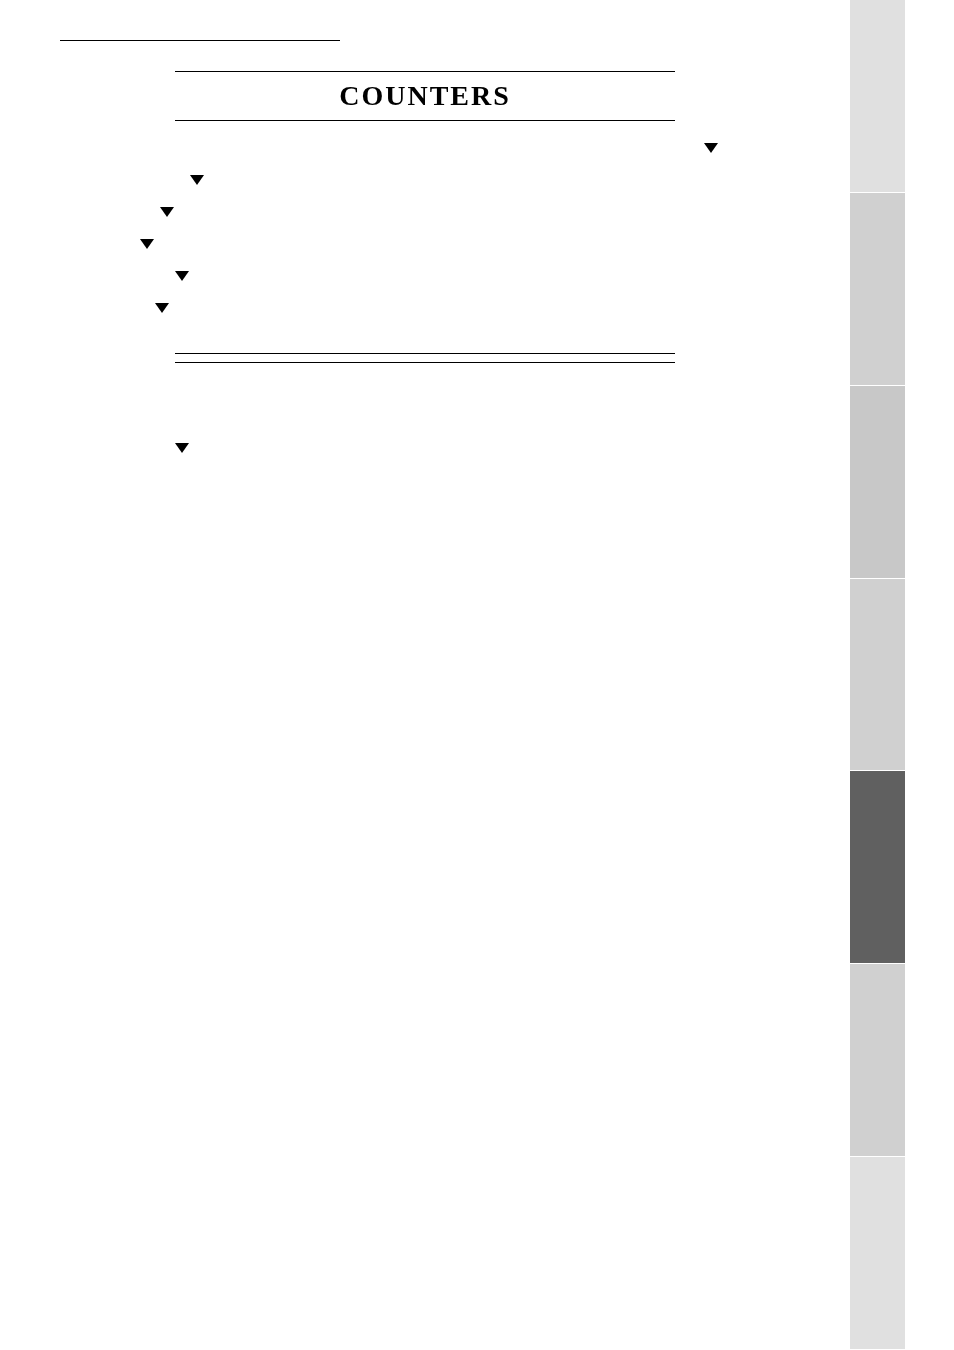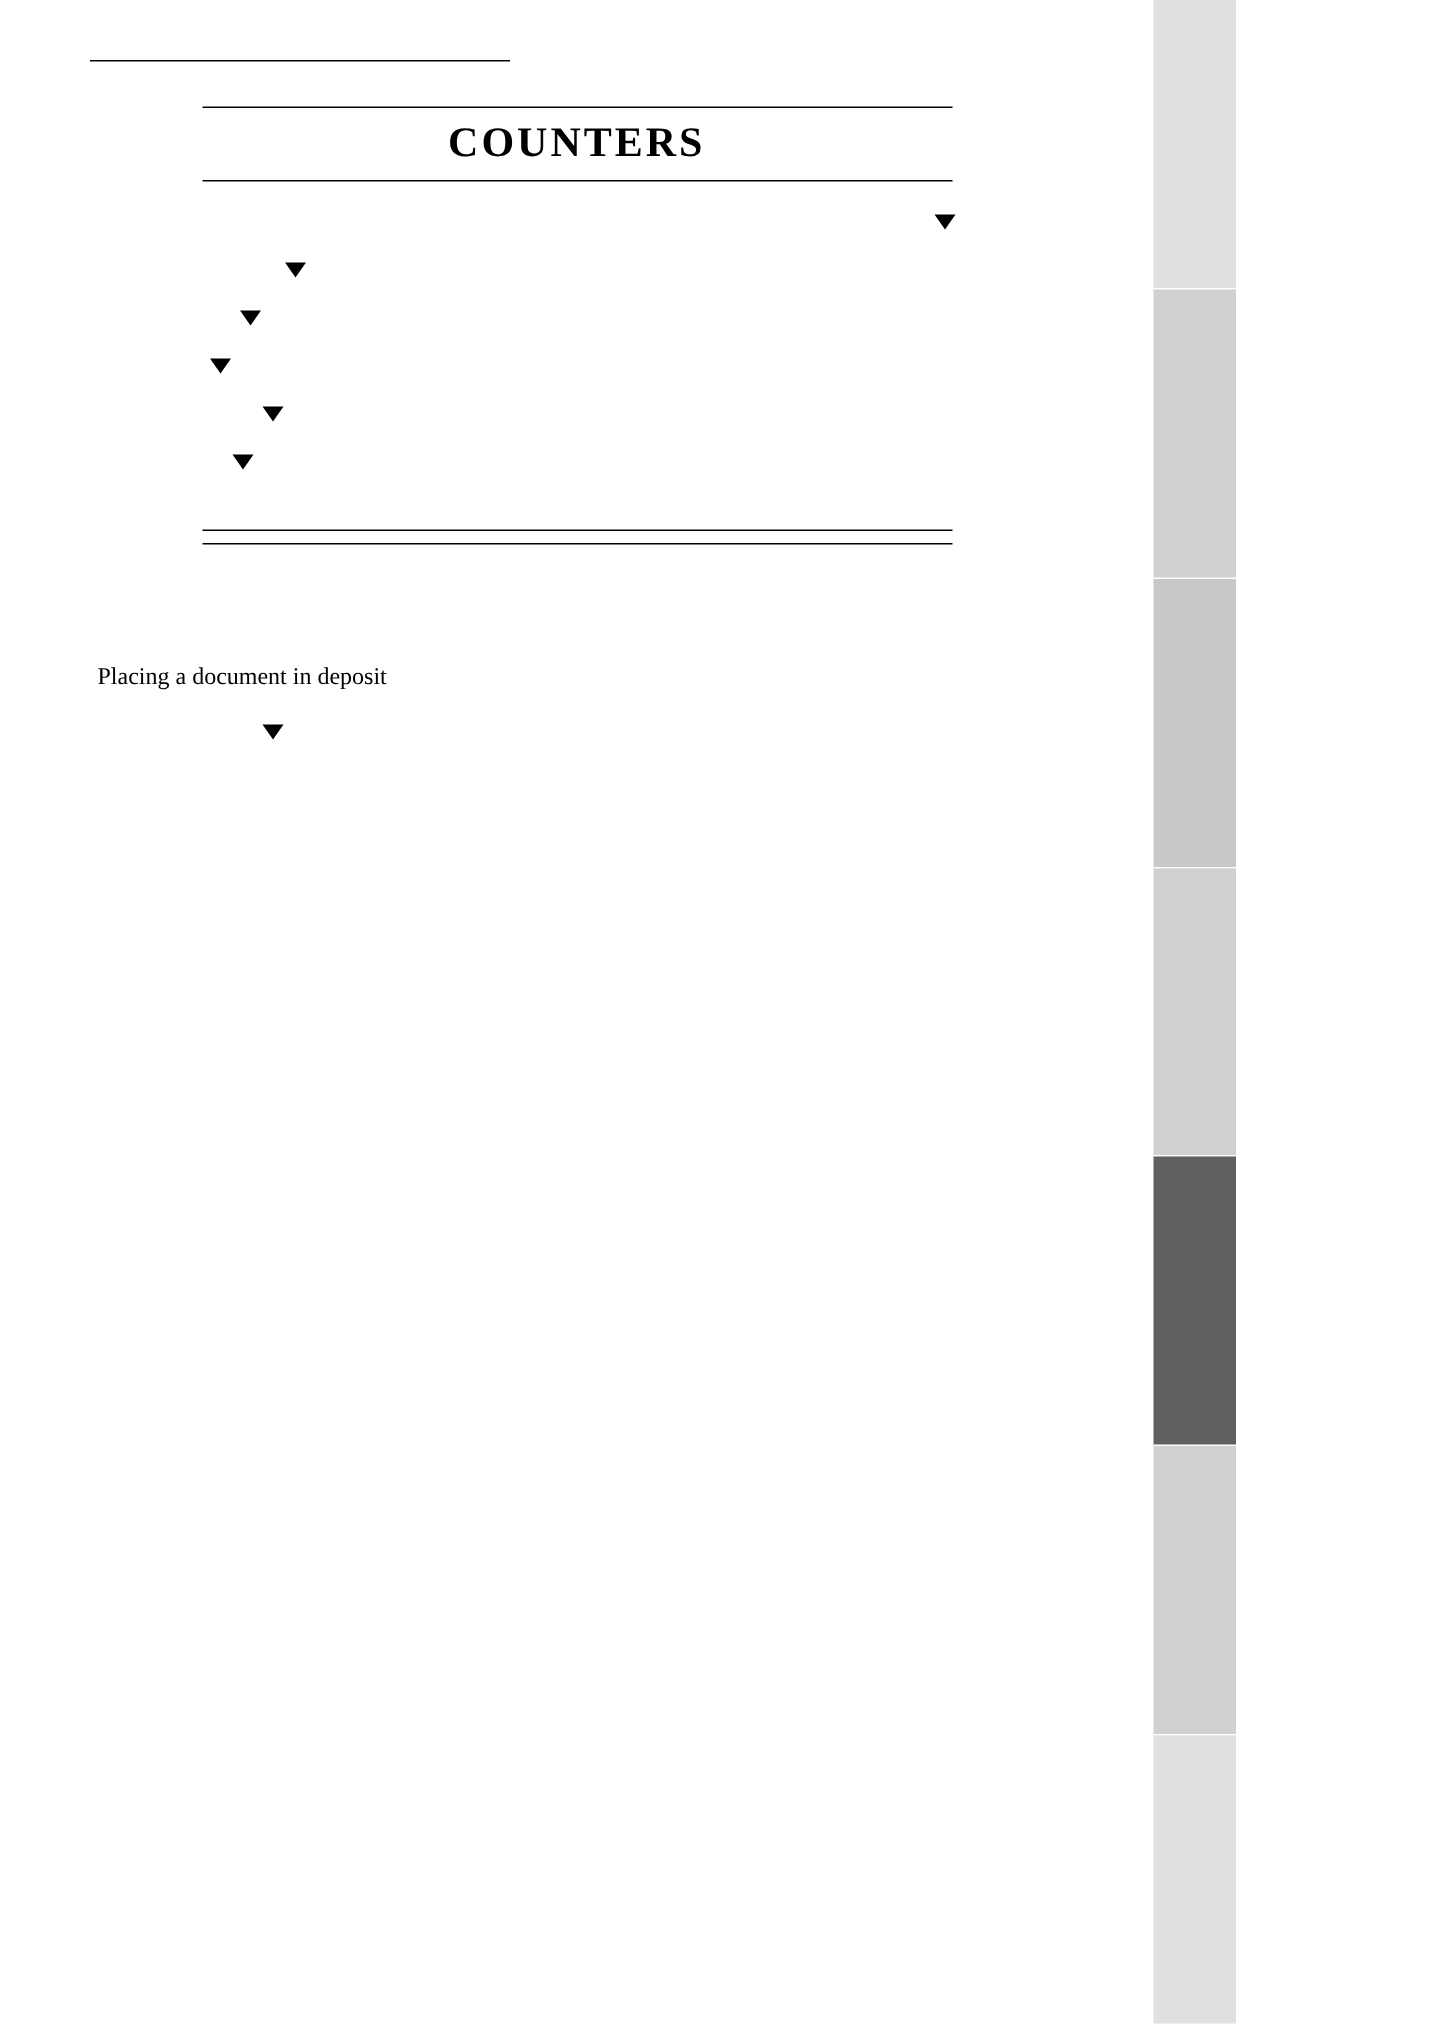--- a/index.html
+++ b/index.html
@@ -11,21 +11,21 @@
     body {
       width: 954px;
       min-height: 1350px;
       background: #ffffff;
       font-family: Georgia, 'Times New Roman', serif;
       position: relative;
     }
 
     .page-container {
       display: flex;
-      width: 824px;
+      width: 905px;
       min-height: 1350px;
     }
 
     .main-content {
       flex: 1;
       padding: 30px 60px 30px 60px;
       position: relative;
     }
 
     .top-line {
@@ -210,21 +210,20 @@
       </div>
     </div>
 
     <div class="deposit-section">
       <div class="section-divider-top"></div>
       <div class="section-divider-bottom"></div>
 
       <div class="deposit-dropdowns">
       </div>
 
-      <div class="deposit-bottom-label">Placing a document in deposit</div>
 
       <div class="deposit-arrow-row">
         <span class="dropdown-arrow"></span>
       </div>
     </div>
   </div>
 
   <div class="sidebar-right">
     <div class="sidebar-tab"></div>
     <div class="sidebar-tab"></div>

